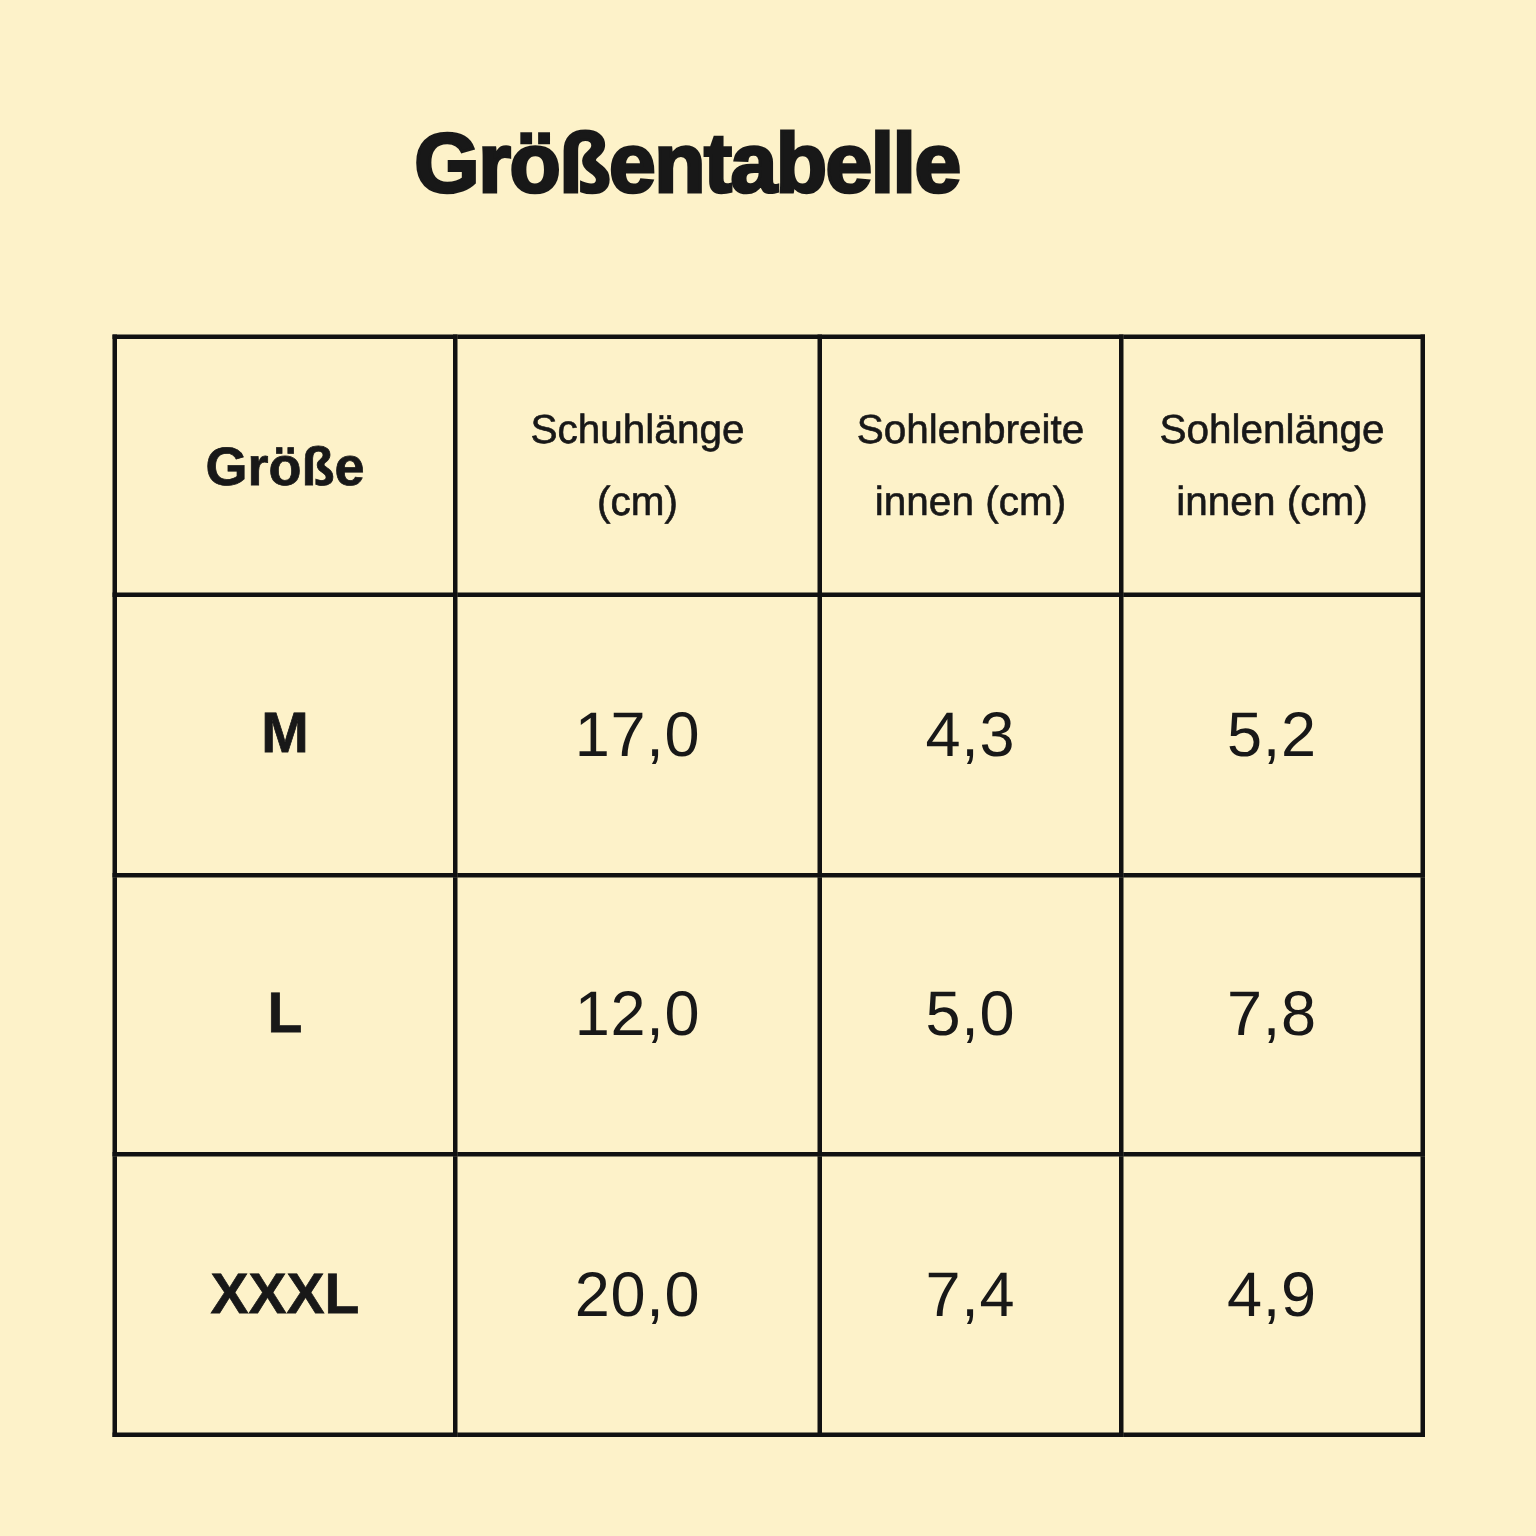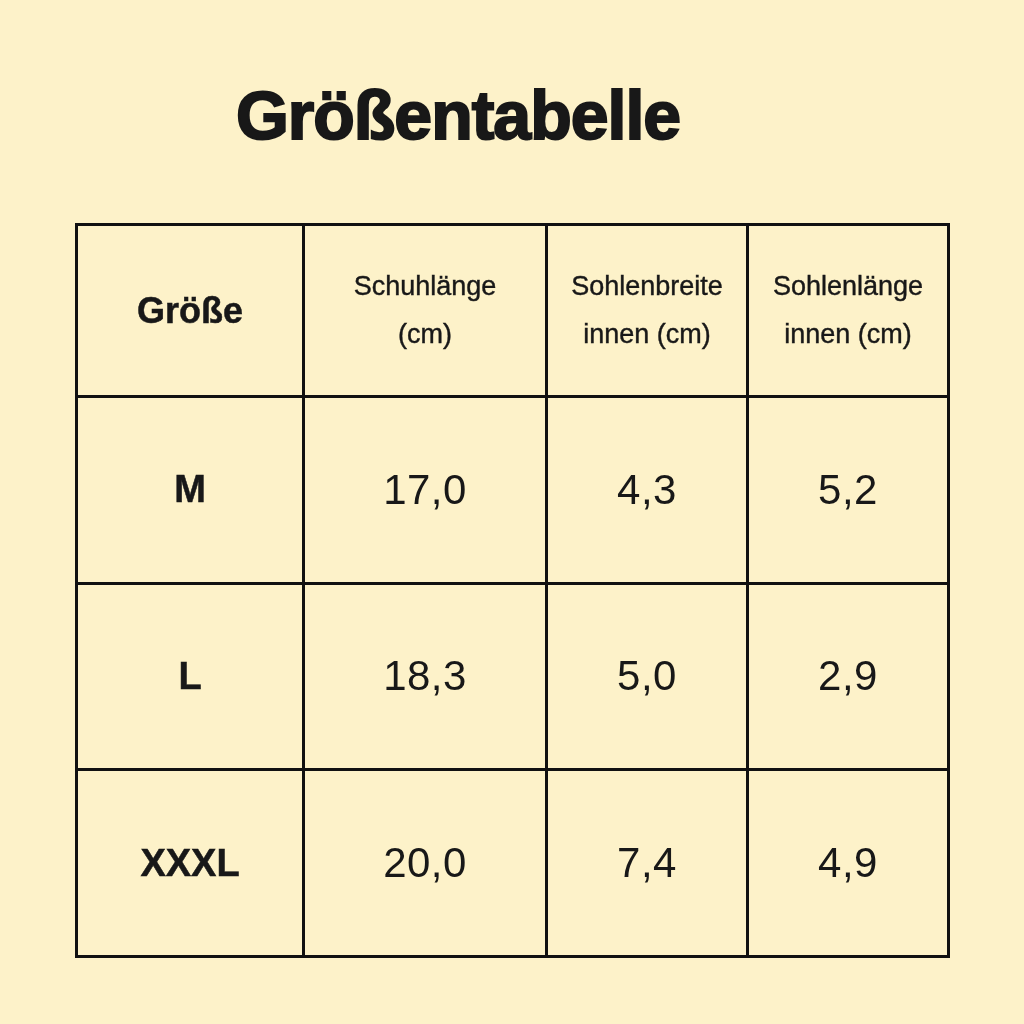--- a/index.html
+++ b/index.html
@@ -13,21 +13,21 @@
     font-family: "Liberation Sans", "DejaVu Sans", sans-serif;
     color: #181818;
     position: relative;
   }
   .page-title {
     position: absolute;
     top: 76px;
     left: 0;
     width: 916px;
     text-align: center;
-    font-size: 68px;
+    font-size: 56px;
     font-weight: 700;
     letter-spacing: -1px;
     -webkit-text-stroke: 2px #181818;
     color: #181818;
   }
   table.size-table {
     position: absolute;
     left: 75px;
     top: 223px;
     width: 872px;
@@ -99,23 +99,23 @@
   </thead>
   <tbody>
     <tr>
       <td class="size-label">M</td>
       <td class="num">17,0</td>
       <td class="num">4,3</td>
       <td class="num">5,2</td>
     </tr>
     <tr>
       <td class="size-label">L</td>
-      <td class="num">18,3</td>
+      <td class="num">12,0</td>
       <td class="num">5,0</td>
-      <td class="num">2,9</td>
+      <td class="num">7,8</td>
     </tr>
     <tr>
       <td class="size-label">XXXL</td>
       <td class="num">20,0</td>
       <td class="num">7,4</td>
       <td class="num">4,9</td>
     </tr>
   </tbody>
 </table>
 

